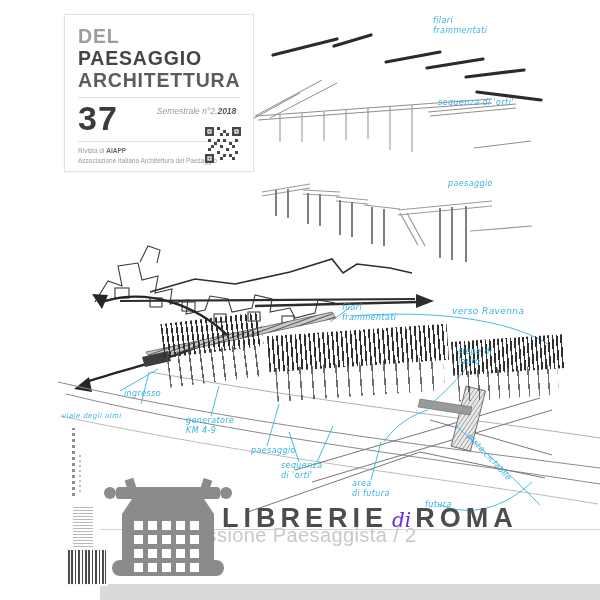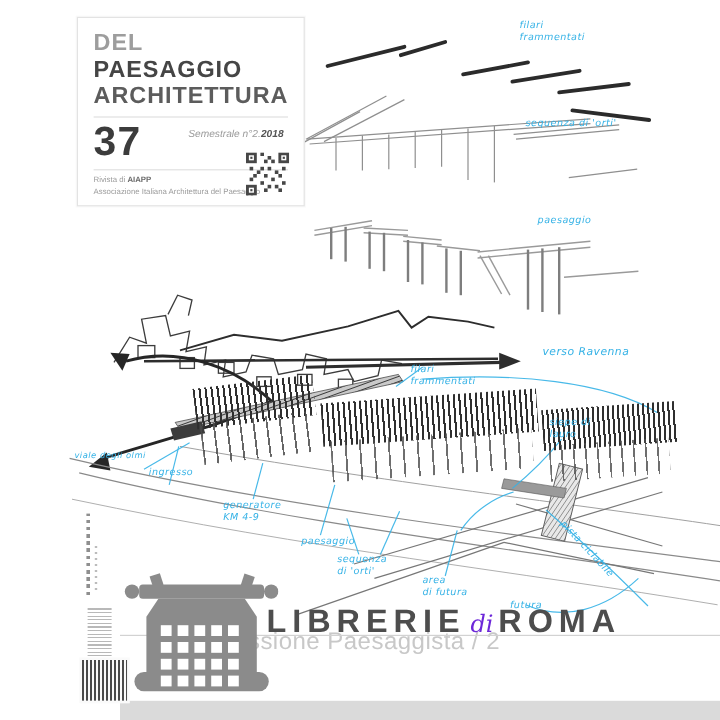--- a/index.html
+++ b/index.html
@@ -210,26 +210,26 @@
   <div class="trees trunkA"></div>
   <div class="trees canopyB"></div>
   <div class="trees trunkB"></div>
   <div class="trees canopyC"></div>
   <div class="trees trunkC"></div>
 
   <div class="ann" style="left:433px;top:16px">filari
 frammentati</div>
   <div class="ann" style="left:438px;top:98px">sequenza di 'orti'</div>
   <div class="ann" style="left:448px;top:179px">paesaggio</div>
-  <div class="ann big" style="left:452px;top:289px">verso Ravenna</div>
+  <div class="ann big" style="left:452px;top:306px">verso Ravenna</div>
   <div class="ann" style="left:342px;top:303px">filari
 frammentati</div>
   <div class="ann" style="left:458px;top:347px">siepe di
 lauro</div>
-  <div class="ann tiny" style="left:62px;top:376px">viale degli olmi</div>
+  <div class="ann tiny" style="left:62px;top:412px">viale degli olmi</div>
   <div class="ann" style="left:124px;top:389px">ingresso</div>
   <div class="ann" style="left:186px;top:416px">generatore
 KM 4-9</div>
   <div class="ann" style="left:251px;top:446px">paesaggio</div>
   <div class="ann" style="left:281px;top:461px">sequenza
 di 'orti'</div>
   <div class="ann" style="left:352px;top:479px">area
 di futura</div>
   <div class="ann" style="left:472px;top:432px;transform:rotate(47deg);transform-origin:left top">pista ciclabile</div>
   <div class="ann" style="left:425px;top:500px">futura</div>

